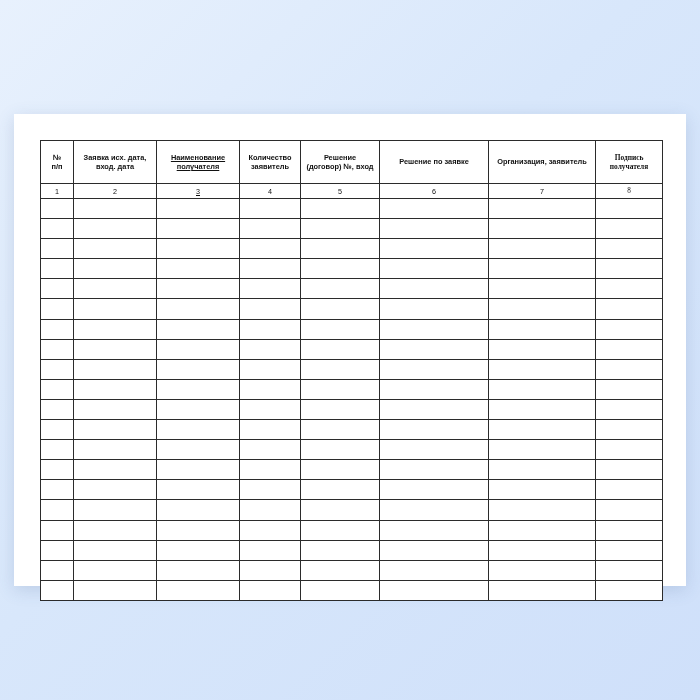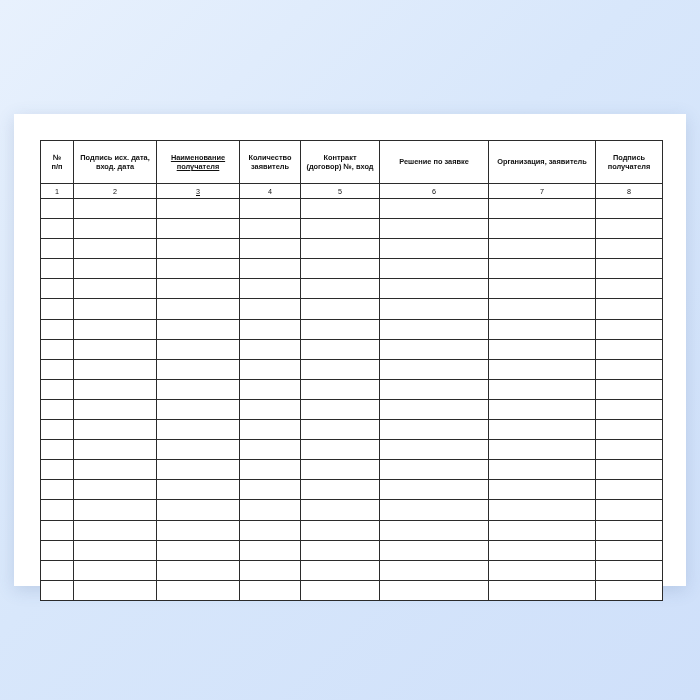--- a/index.html
+++ b/index.html
@@ -67,50 +67,50 @@
   table.journal tbody tr.datarow td {
     height: 19.1px;
   }
   .c0 { width: 28px; }
   .c1 { width: 78px; }
   .c2 { width: 78px; text-decoration: underline; }
   .c3 { width: 56px; }
   .c4 { width: 74px; }
   .c5 { width: 104px; margin-top: 45px; }
   .c6 { width: 102px; }
-  .c7 { width: 62px; }
+  .c7 { width: 62px; font-family: Liberation Serif, serif; }
   .hdr-line { display: block; }
 </style>
 </head>
 <body>
 
 <div id="scene">
   <div id="page">
     <div id="table-wrap">
       <table class="journal">
         <thead>
           <tr>
             <th class="c0">
               <span class="hdr-line">№</span>
               <span class="hdr-line">п/п</span>
             </th>
             <th class="c1">
-              <span class="hdr-line">Подпись исх. дата,</span>
+              <span class="hdr-line">Заявка исх. дата,</span>
               <span class="hdr-line">вход. дата</span>
             </th>
             <th class="c2">
               <span class="hdr-line">Наименование</span>
               <span class="hdr-line">получателя</span>
             </th>
             <th class="c3">
               <span class="hdr-line">Количество</span>
               <span class="hdr-line">заявитель</span>
             </th>
             <th class="c4">
-              <span class="hdr-line">Контракт</span>
+              <span class="hdr-line">Решение</span>
               <span class="hdr-line">(договор) №, вход</span>
             </th>
             <th class="c5">
               <span class="hdr-line">Решение по заявке</span>
             </th>
             <th class="c6">
               <span class="hdr-line">Организация, заявитель</span>
             </th>
             <th class="c7">
               <span class="hdr-line">Подпись</span>

